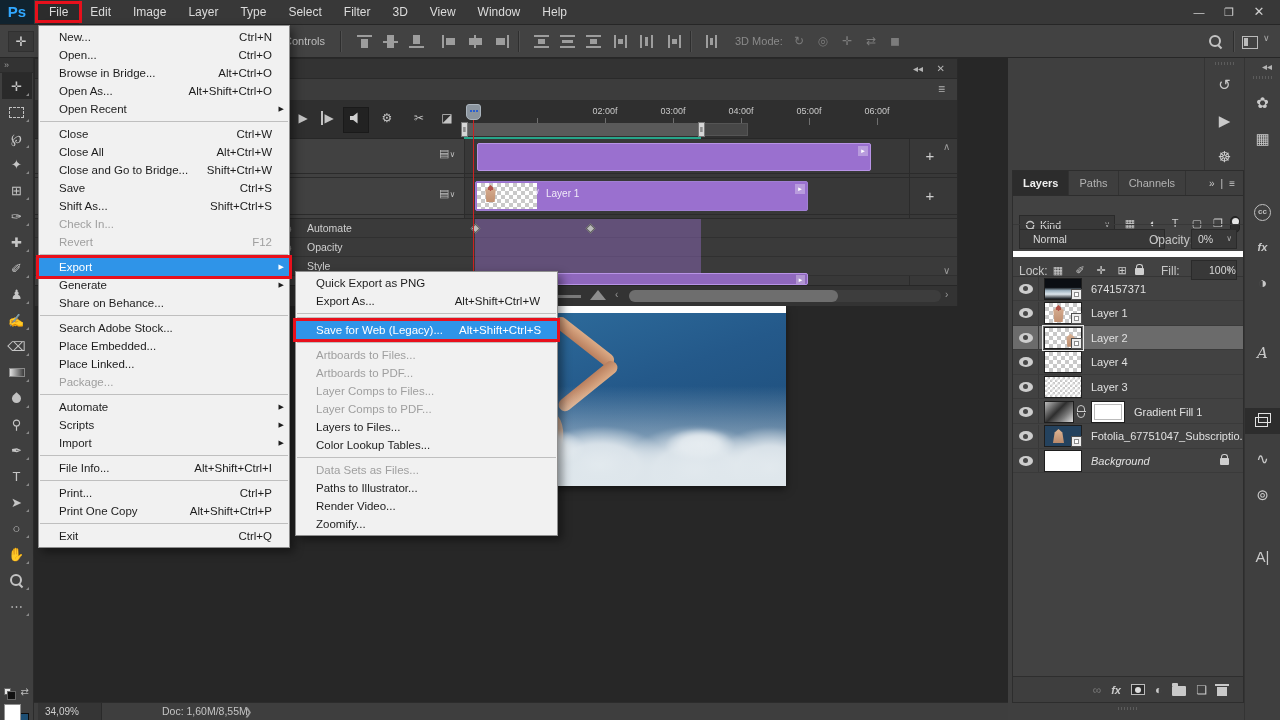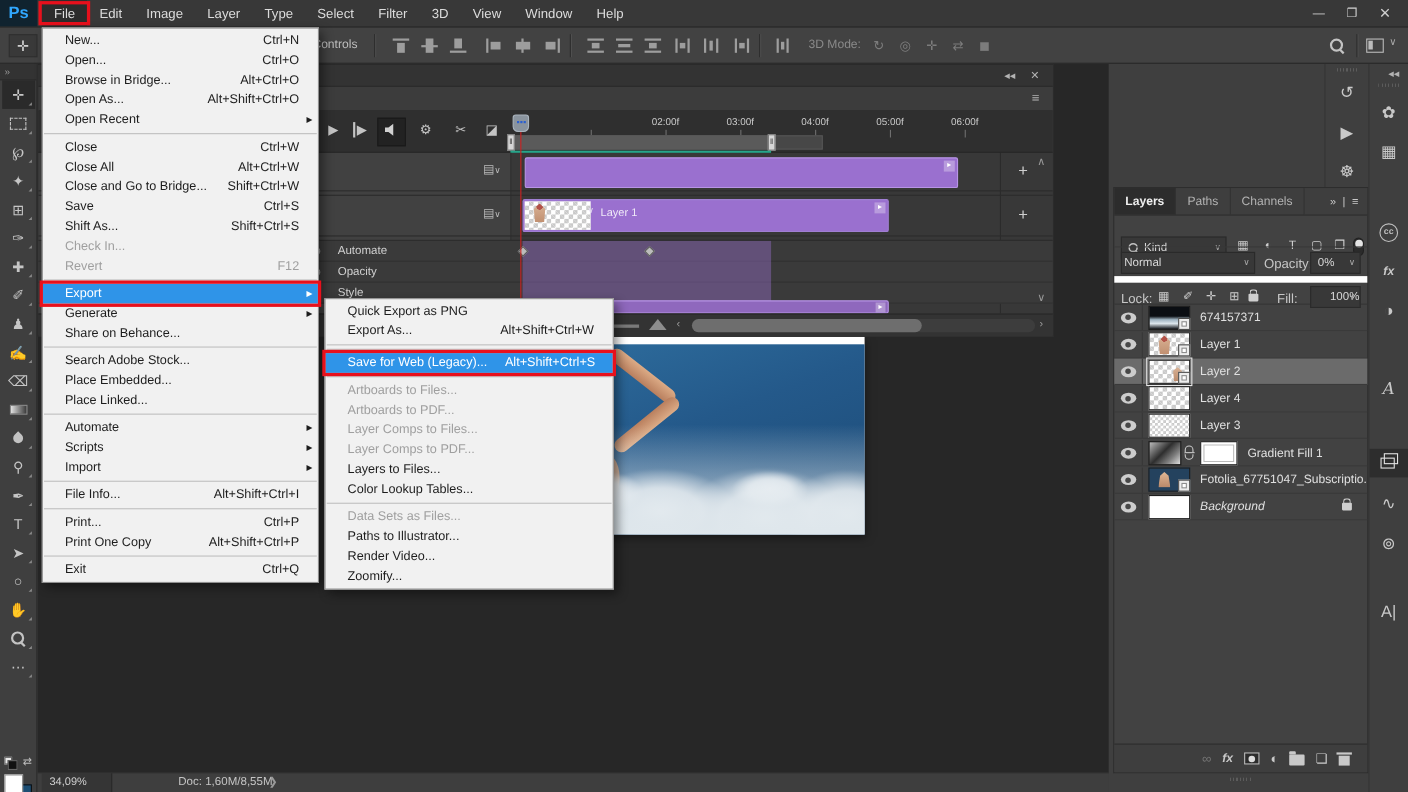--- a/index.html
+++ b/index.html
@@ -366,21 +366,21 @@
           <span class="lfilter-icon" style="left: 108px;">▦</span>
           <span class="lfilter-icon" style="left: 131px;">◐</span>
           <span class="lfilter-icon" style="left: 153px;">T</span>
           <span class="lfilter-icon" style="left: 175px;">▢</span>
           <span class="lfilter-icon" style="left: 196px;">❐</span>
           <span class="pill" style="left: 217px; top: 5px;"></span>
         </div>
     </div>
 
     <div class="lrow-ui" style="top:53px;height:27px;border-top:1px solid #383838">
-      <div class="ddbox" style="left:6px;top:4px;width:122px;padding-left:2px">
+      <div class="ddbox" style="left:6px;top:4px;width:146px;padding-left:13px">
         <span>Normal</span>
         <span class="chev">∨</span>
       </div>
       <span class="small-label" style="left:136px;top:8px">Opacity:</span>
       <div class="ddbox" style="left:178px;top:4px;width:46px;padding-left:6px">
         <span>0%</span>
         <span class="chev">∨</span>
       </div>
     </div>
 
@@ -710,20 +710,25 @@
       <div class="mi">
         <span class="lb">Place Embedded...</span>
         <span class="sc"></span>
         <span class="ar"></span>
       </div>
       <div class="mi">
         <span class="lb">Place Linked...</span>
         <span class="sc"></span>
         <span class="ar"></span>
       </div>
+      <div class="mi dis">
+        <span class="lb">Package...</span>
+        <span class="sc"></span>
+        <span class="ar"></span>
+      </div>
       <div class="msep"></div>
       <div class="mi">
         <span class="lb">Automate</span>
         <span class="sc"></span>
         <span class="ar">▶</span>
       </div>
       <div class="mi">
         <span class="lb">Scripts</span>
         <span class="sc"></span>
         <span class="ar">▶</span>

